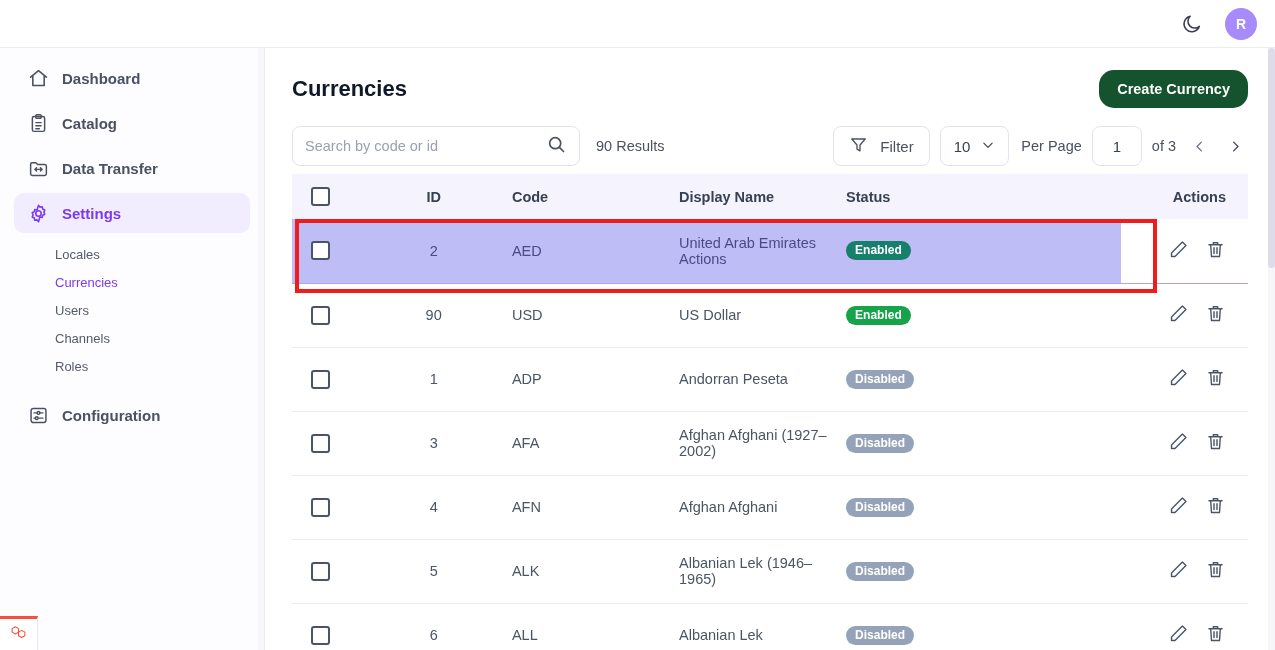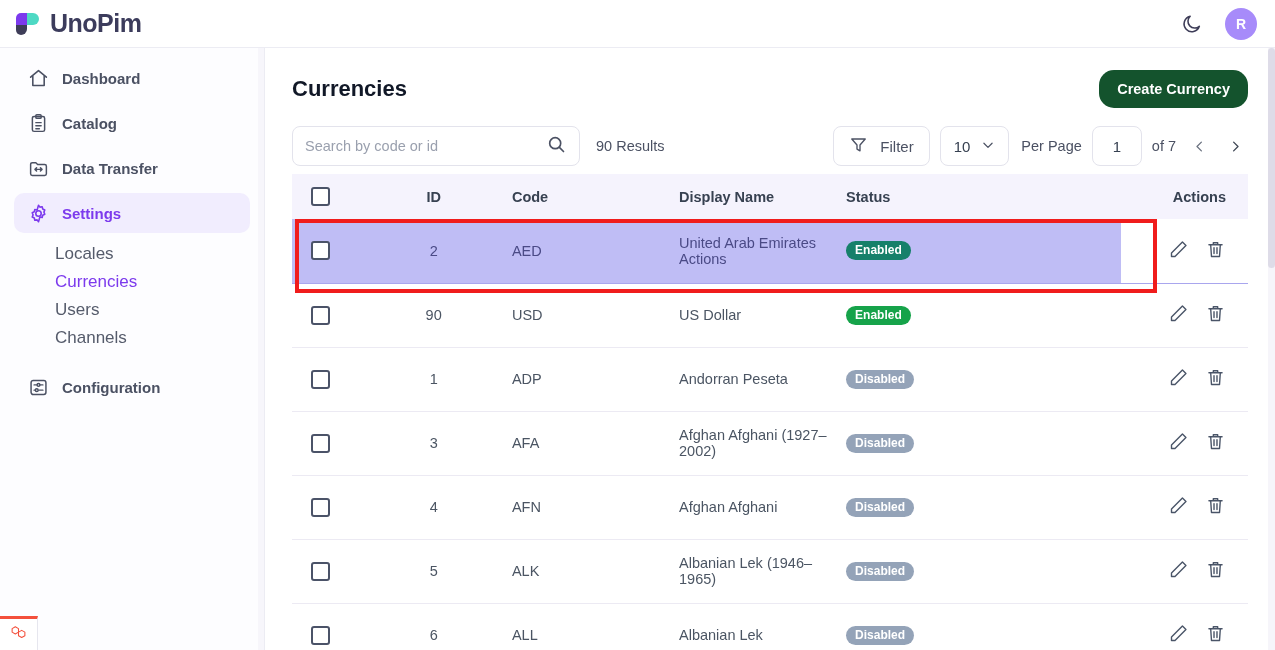--- a/index.html
+++ b/index.html
@@ -53,21 +53,21 @@
     height: 40px; padding: 0 14px;
     border-radius: 10px; cursor: pointer;
     font-size: 15px; font-weight: bold; color: #4b5163;
     margin-bottom: 5px;
   }
   .nav-item.active { background: #f1edfe; color: #7c3aed; }
   .nav-item .ic { width: 21px; height: 21px; flex: 0 0 auto; display:block; }
   .sub-list { padding: 2px 0 6px 0; }
   .sub-item {
     height: 28px; display: flex; align-items: center;
-    padding-left: 41px; font-size: 17px;
+    padding-left: 41px; font-size: 13px;
     color: #555b6b; cursor: pointer;
   }
   .sub-item.active { color: #7c3aed; }
   .nav-gap { height: 9px; }
 
   .debugbar {
     position: absolute; left: 0; bottom: 0;
     width: 38px; height: 34px;
     border-top: 3px solid #f4503c;
     border-right: 1px solid #e6e6ee;
@@ -211,30 +211,20 @@
   }
   .left-scrollbar {
     position: absolute; right: 0; top: 0;
     width: 6px; height: 602px; background: #f7f6fb;
   }
 </style>
 </head>
 <body>
 
 <div class="topbar">
-  <div class="logo-wrap">
-    <div class="logo-mark">
-      <svg viewBox="0 0 30 30" width="30" height="30">
-        <path d="M4 9 a5 5 0 0 1 5-5 h6 v12 h-11 z" fill="#7c3aed"></path>
-        <path d="M15 4 h6 a6 6 0 0 1 0 12 h-6 z" fill="#4ed9c4"></path>
-        <path d="M4 16 h11 v4 a6 6 0 0 1 -6 6 a5 5 0 0 1 -5 -5 z" fill="#3e3d58"></path>
-      </svg>
-    </div>
-    <span class="logo-text">UnoPim</span>
-  </div>
   <div class="topbar-right">
     <span>
       <svg class="moon-icon" viewBox="0 0 24 24" fill="none" stroke="#3e3d58" stroke-width="1.7" stroke-linecap="round" stroke-linejoin="round">
         <path d="M20 14.5A8.5 8.5 0 1 1 10 3.6a6.8 6.8 0 0 0 10 10.9z"></path>
       </svg>
     </span>
     <div class="avatar">R</div>
   </div>
 </div>
 
@@ -288,20 +278,23 @@
         <span>Locales</span>
       </div>
       <div class="sub-item active">
         <span>Currencies</span>
       </div>
       <div class="sub-item">
         <span>Users</span>
       </div>
       <div class="sub-item">
         <span>Channels</span>
+      </div>
+      <div class="sub-item">
+        <span>Roles</span>
       </div>
     </div>
 
     <div class="nav-gap"></div>
 
     <div class="nav-item">
       <span>
         <svg class="ic" viewBox="0 0 24 24" fill="none" stroke="#4b5163" stroke-width="1.7" stroke-linecap="round" stroke-linejoin="round">
           <rect x="3.5" y="4" width="17" height="16" rx="2.5"></rect>
           <path d="M7 9h3M14 9h3M7 15h1.5M12.5 15h4.5"></path>
@@ -360,21 +353,21 @@
               <svg width="14" height="14" viewBox="0 0 24 24" fill="none" stroke="#4b5163" stroke-width="2.1" stroke-linecap="round" stroke-linejoin="round">
                 <path d="M5 9l7 7 7-7"></path>
               </svg>
             </span>
           </div>
 
           <span class="perpage-label">Per Page</span>
 
           <input class="page-input" type="text" value="1" style="">
 
-          <span class="of-text">of 7</span>
+          <span class="of-text">of 3</span>
 
           <span class="pg-arrow">
             <svg width="15" height="15" viewBox="0 0 24 24" fill="none" stroke="#6b7280" stroke-width="2.1" stroke-linecap="round" stroke-linejoin="round">
               <path d="M15 5l-7 7 7 7"></path>
             </svg>
           </span>
           <span class="pg-arrow">
             <svg width="15" height="15" viewBox="0 0 24 24" fill="none" stroke="#3e4654" stroke-width="2.1" stroke-linecap="round" stroke-linejoin="round">
               <path d="M9 5l7 7-7 7"></path>
             </svg>

